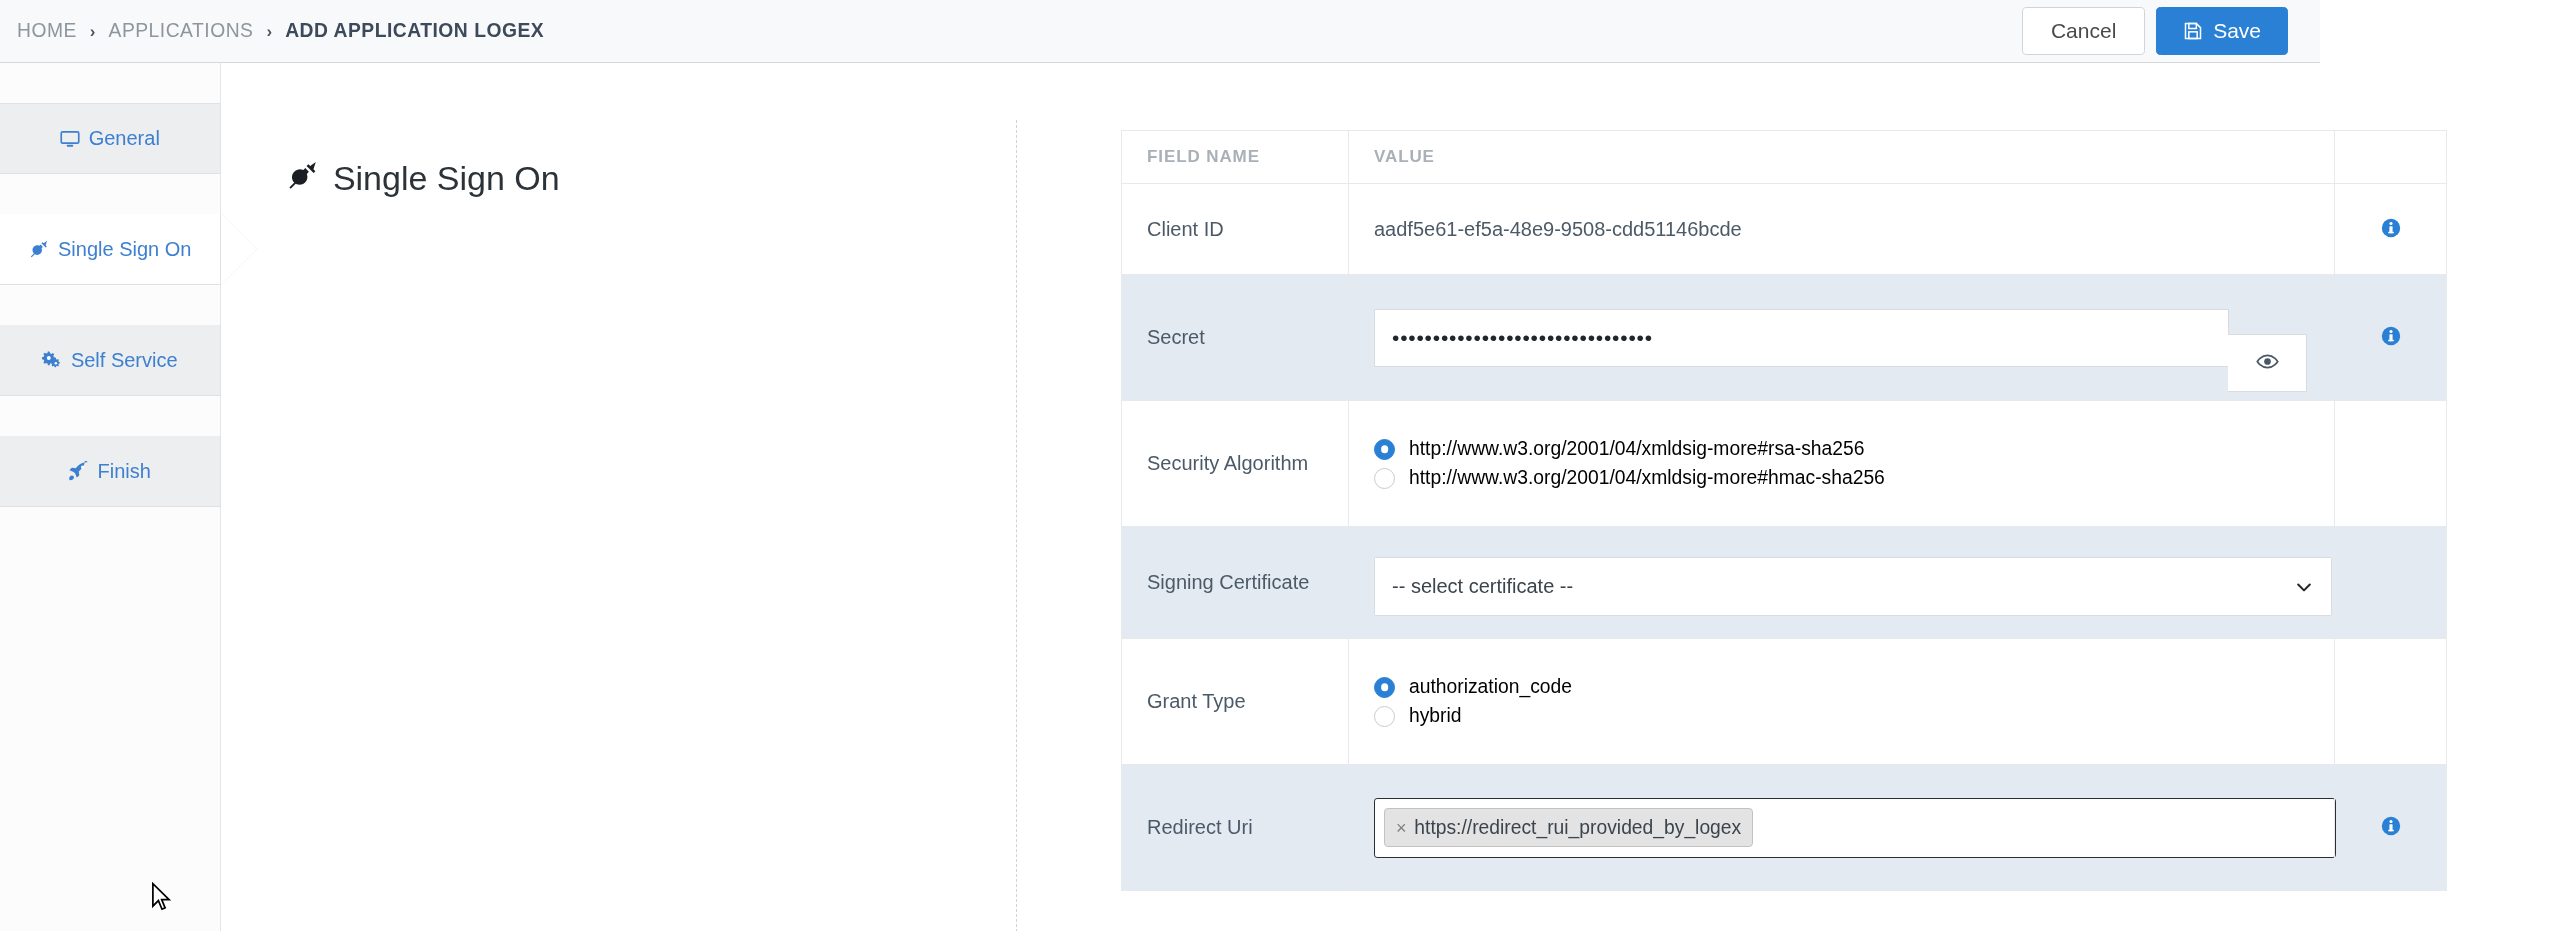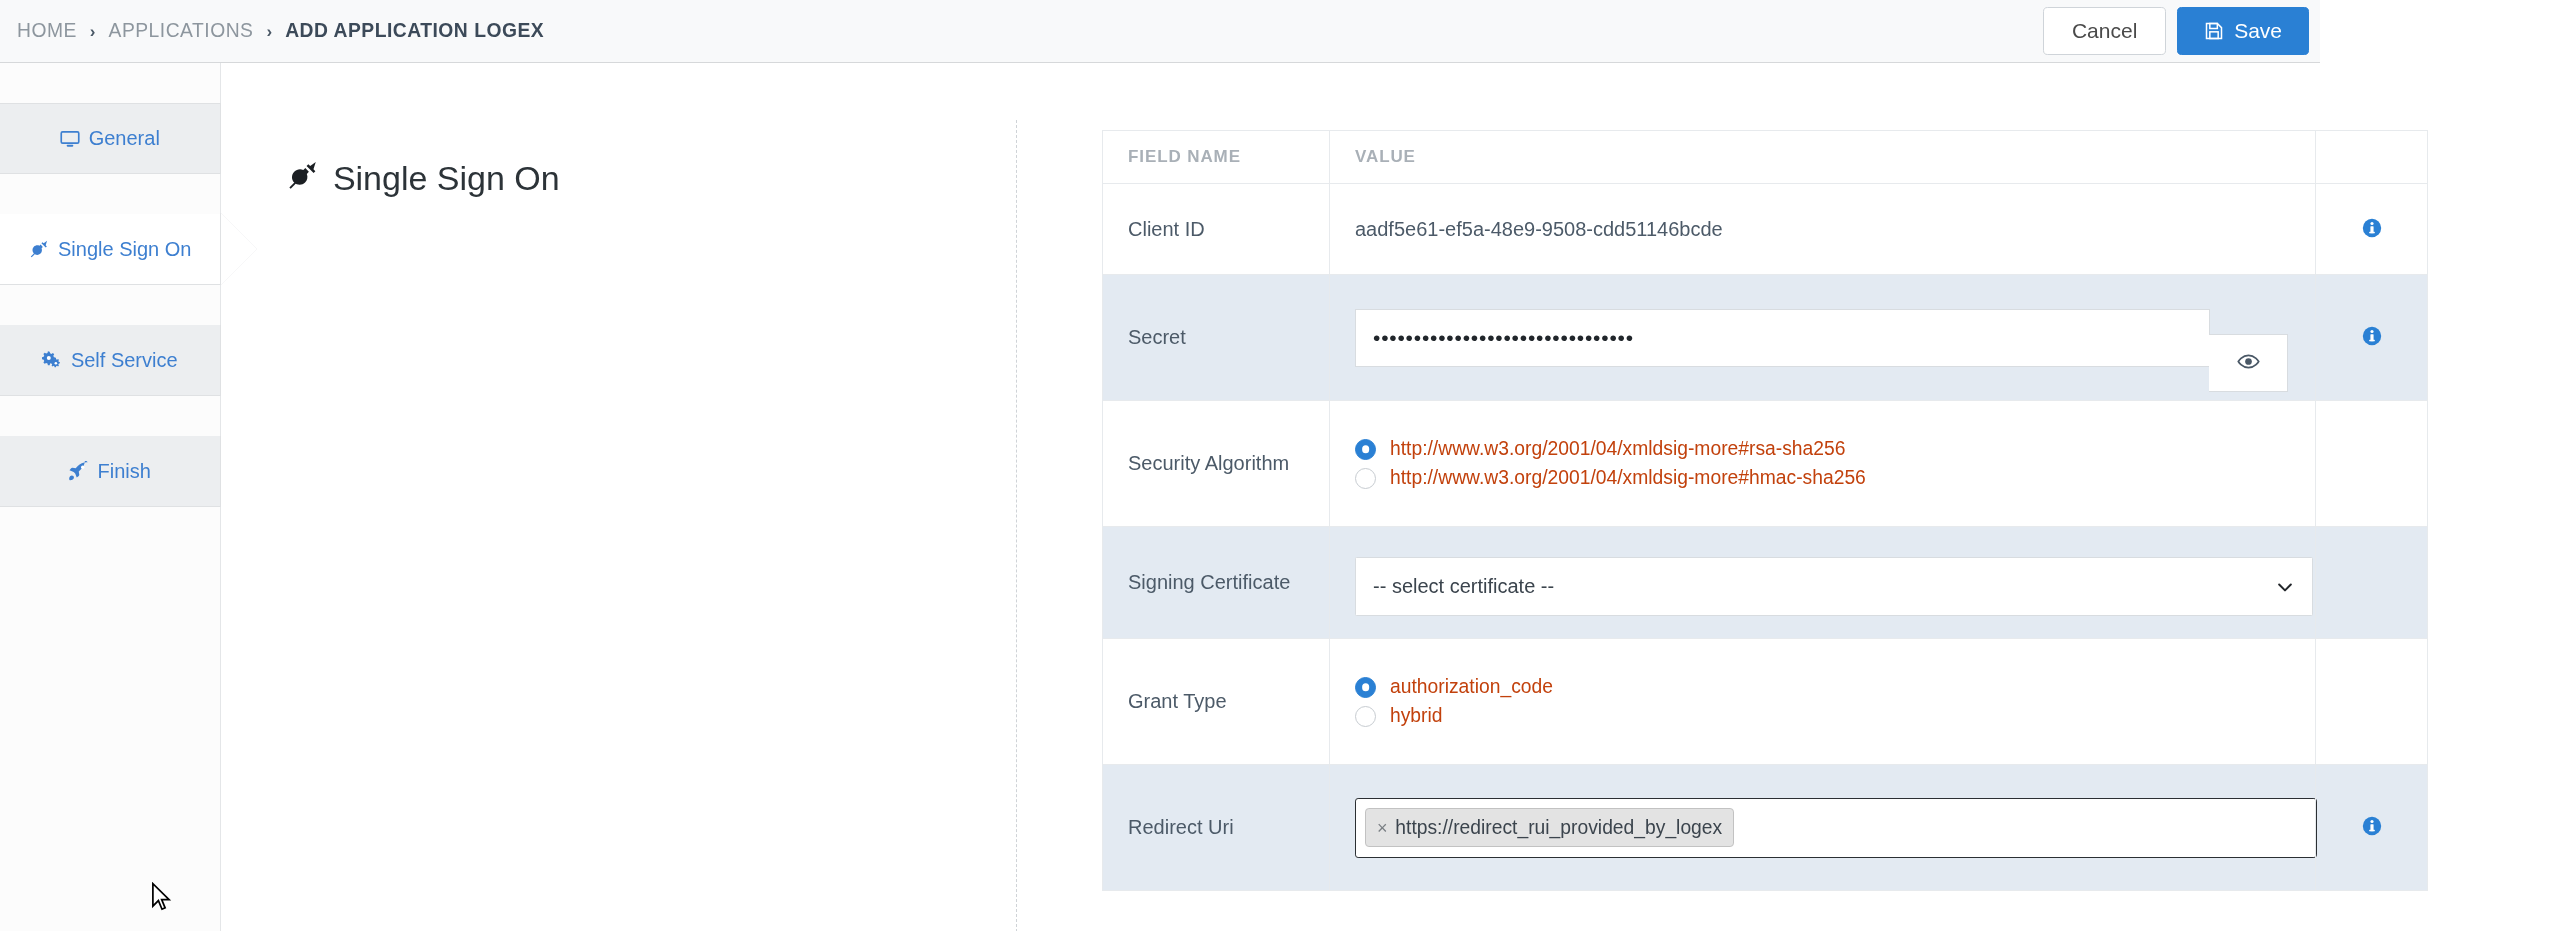--- a/index.html
+++ b/index.html
@@ -36,21 +36,21 @@
     font-weight: bold;
   }
   .crumb-sep {
     color: #4a5866;
     font-size: 17px;
     font-weight: bold;
     margin: 0 13px;
     line-height: 1;
   }
   .topbar-actions {
-    position: absolute; right: 11px; top: 50%;
+    position: absolute; right: 32px; top: 50%;
     transform: translateY(-50%);
     display: flex; align-items: center; gap: 10.8px;
   }
   .btn {
     height: 48px;
     display: inline-flex; align-items: center; justify-content: center;
     gap: 10px;
     font-size: 21px;
     border-radius: 4.6px;
     cursor: pointer;
@@ -138,21 +138,21 @@
   }
   .page-subtitle {
     margin-top: 25px;
     font-size: 19.3px;
     color: #596570;
   }
 
   
   .field-table {
     position: absolute;
-    left: 881px; top: 67px;
+    left: 900px; top: 67px;
     width: 1326px;
     border-collapse: collapse;
     table-layout: fixed;
   }
   .field-table td, .field-table th {
     border: 0.8px solid #e7eaed;
     vertical-align: middle;
     text-align: left;
     padding: 0;
   }
@@ -240,21 +240,21 @@
     content: "";
     position: absolute;
     left: 50%; top: 50%;
     transform: translate(-50%, -50%);
     width: 7.7px; height: 7.7px;
     border-radius: 50%;
     background: #ffffff;
   }
   .radio-label {
     font-size: 19.3px;
-    color: #c2410c;
+    color: #000000;
   }
 
   
   .select-box {
     position: relative;
     width: 958px;
     height: 59px;
     border: 0.8px solid #d8dce0;
     background: #ffffff;
     border-radius: 1.5px;

